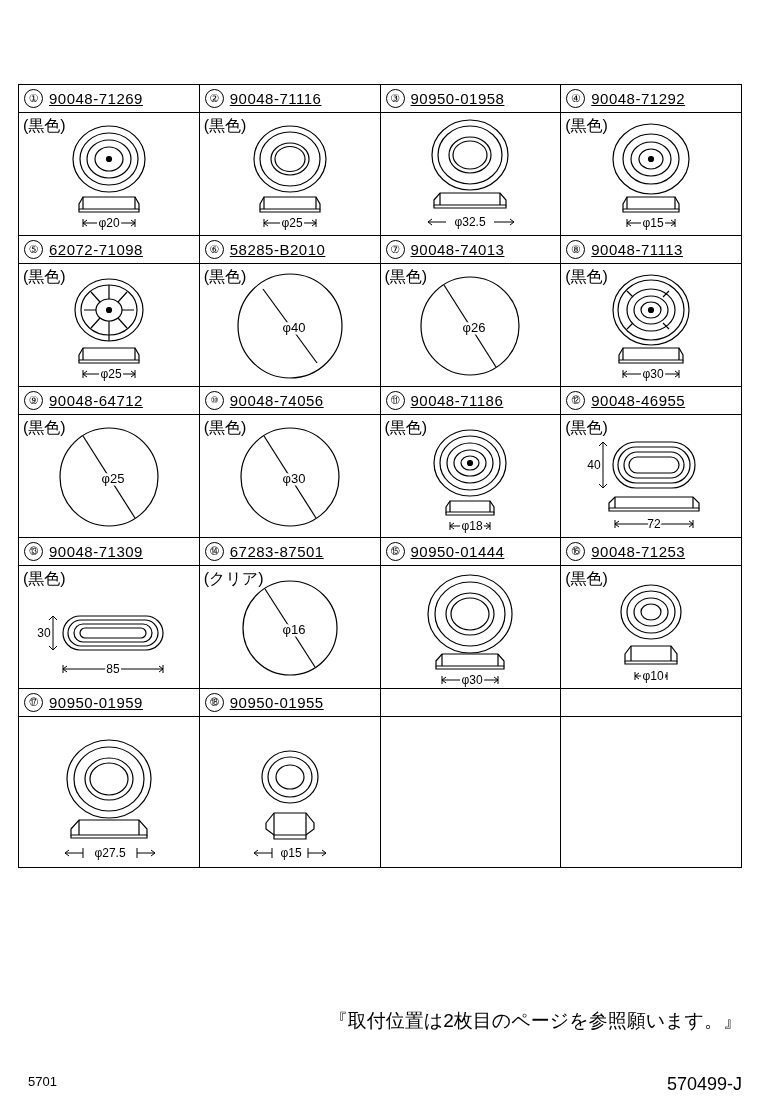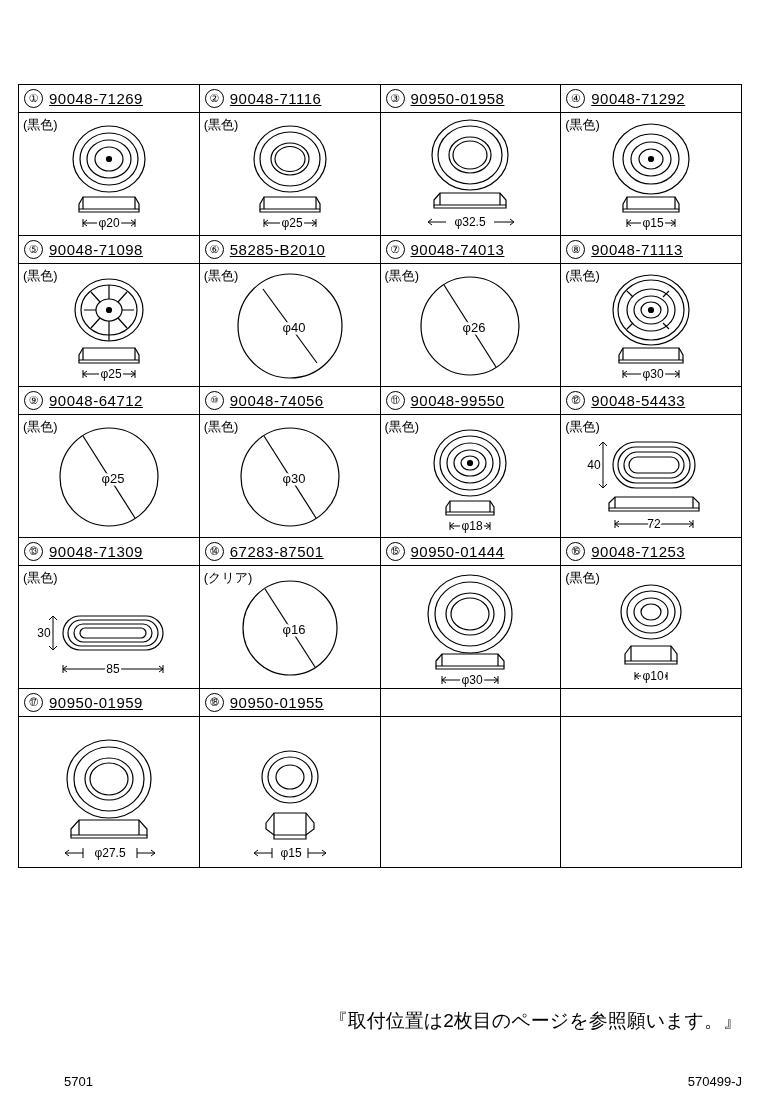--- a/index.html
+++ b/index.html
@@ -60,47 +60,46 @@
     white-space:nowrap;
     text-decoration:underline;
   }
   .cell-body{
     position:relative;
     height:122px;
   }
   .colorlab{
     position:absolute;
     left:4px; top:3px;
-    font-size:13px;
+    font-size:16px;
   }
   .art{
     position:absolute;
     left:0; right:0; top:0; bottom:0;text-align:center;
   }
   .art svg{display:block;margin:0 auto;}
   .empty .cell-body{height:122px;}
   .note{
     position:absolute;
     right:18px;
     top:1008px;
     font-size:19px;
     white-space:nowrap;
   }
   .foot-left{
     position:absolute;
     left:28px;
     top:1074px;
     font-size:13px;
-    margin-left:36px;
   }
   .foot-right{
     position:absolute;
     right:18px;
     top:1074px;
-    font-size:13px;
+    font-size:18px;
   }
   .tallbody{height:150px;}
 </style>
 </head>
 <body>
 
 <div class="sheet">
   <table class="grid">
 
     <tbody>
@@ -229,21 +228,21 @@
           </div>
         </div>
       </td>
     </tr>
 
     <tr>
       <td>
         <div class="cell">
           <div class="cell-head">
             <span class="num">⑤</span>
-            <span class="pn">90048-71098</span>
+            <span class="pn">62072-71098</span>
           </div>
           <div class="cell-body">
             <div class="colorlab">(黒色)</div>
             <div class="art">
               <svg width="176" height="122" viewBox="0 0 176 122">
                 <g fill="none" stroke="#000" stroke-width="1.2">
                   <ellipse cx="88" cy="46" rx="34" ry="31"></ellipse>
                   <ellipse cx="88" cy="46" rx="28" ry="25"></ellipse>
                   <ellipse cx="88" cy="46" rx="13" ry="11"></ellipse>
                   <circle cx="88" cy="46" r="2.5" fill="#000"></circle>
@@ -381,21 +380,21 @@
                 <text x="92" y="68" font-size="13" text-anchor="middle" font-family="Liberation Sans, sans-serif" fill="#000" style="paint-order:stroke;stroke:#fff;stroke-width:5">φ30</text>
               </svg>
             </div>
           </div>
         </div>
       </td>
       <td>
         <div class="cell">
           <div class="cell-head">
             <span class="num wide">⑪</span>
-            <span class="pn">90048-99550</span>
+            <span class="pn">90048-71186</span>
           </div>
           <div class="cell-body">
             <div class="colorlab">(黒色)</div>
             <div class="art">
               <svg width="176" height="122" viewBox="0 0 176 122">
                 <g fill="none" stroke="#000" stroke-width="1.2">
                   <ellipse cx="88" cy="48" rx="36" ry="33"></ellipse>
                   <ellipse cx="88" cy="48" rx="30" ry="27"></ellipse>
                   <ellipse cx="88" cy="48" rx="23" ry="20"></ellipse>
                   <ellipse cx="88" cy="48" rx="16" ry="13"></ellipse>
@@ -414,21 +413,21 @@
                 <text x="90" y="115" font-size="12" text-anchor="middle" font-family="Liberation Sans, sans-serif" fill="#000" style="paint-order:stroke;stroke:#fff;stroke-width:4">φ18</text>
               </svg>
             </div>
           </div>
         </div>
       </td>
       <td>
         <div class="cell">
           <div class="cell-head">
             <span class="num wide">⑫</span>
-            <span class="pn">90048-54433</span>
+            <span class="pn">90048-46955</span>
           </div>
           <div class="cell-body">
             <div class="colorlab">(黒色)</div>
             <div class="art">
               <svg width="176" height="122" viewBox="0 0 176 122">
                 <g fill="none" stroke="#000" stroke-width="1.2">
                   <rect x="50" y="27" width="82" height="46" rx="23"></rect>
                   <rect x="55" y="32" width="72" height="36" rx="18"></rect>
                   <rect x="61" y="37" width="60" height="26" rx="13"></rect>
                   <rect x="66" y="42" width="50" height="16" rx="8"></rect>

